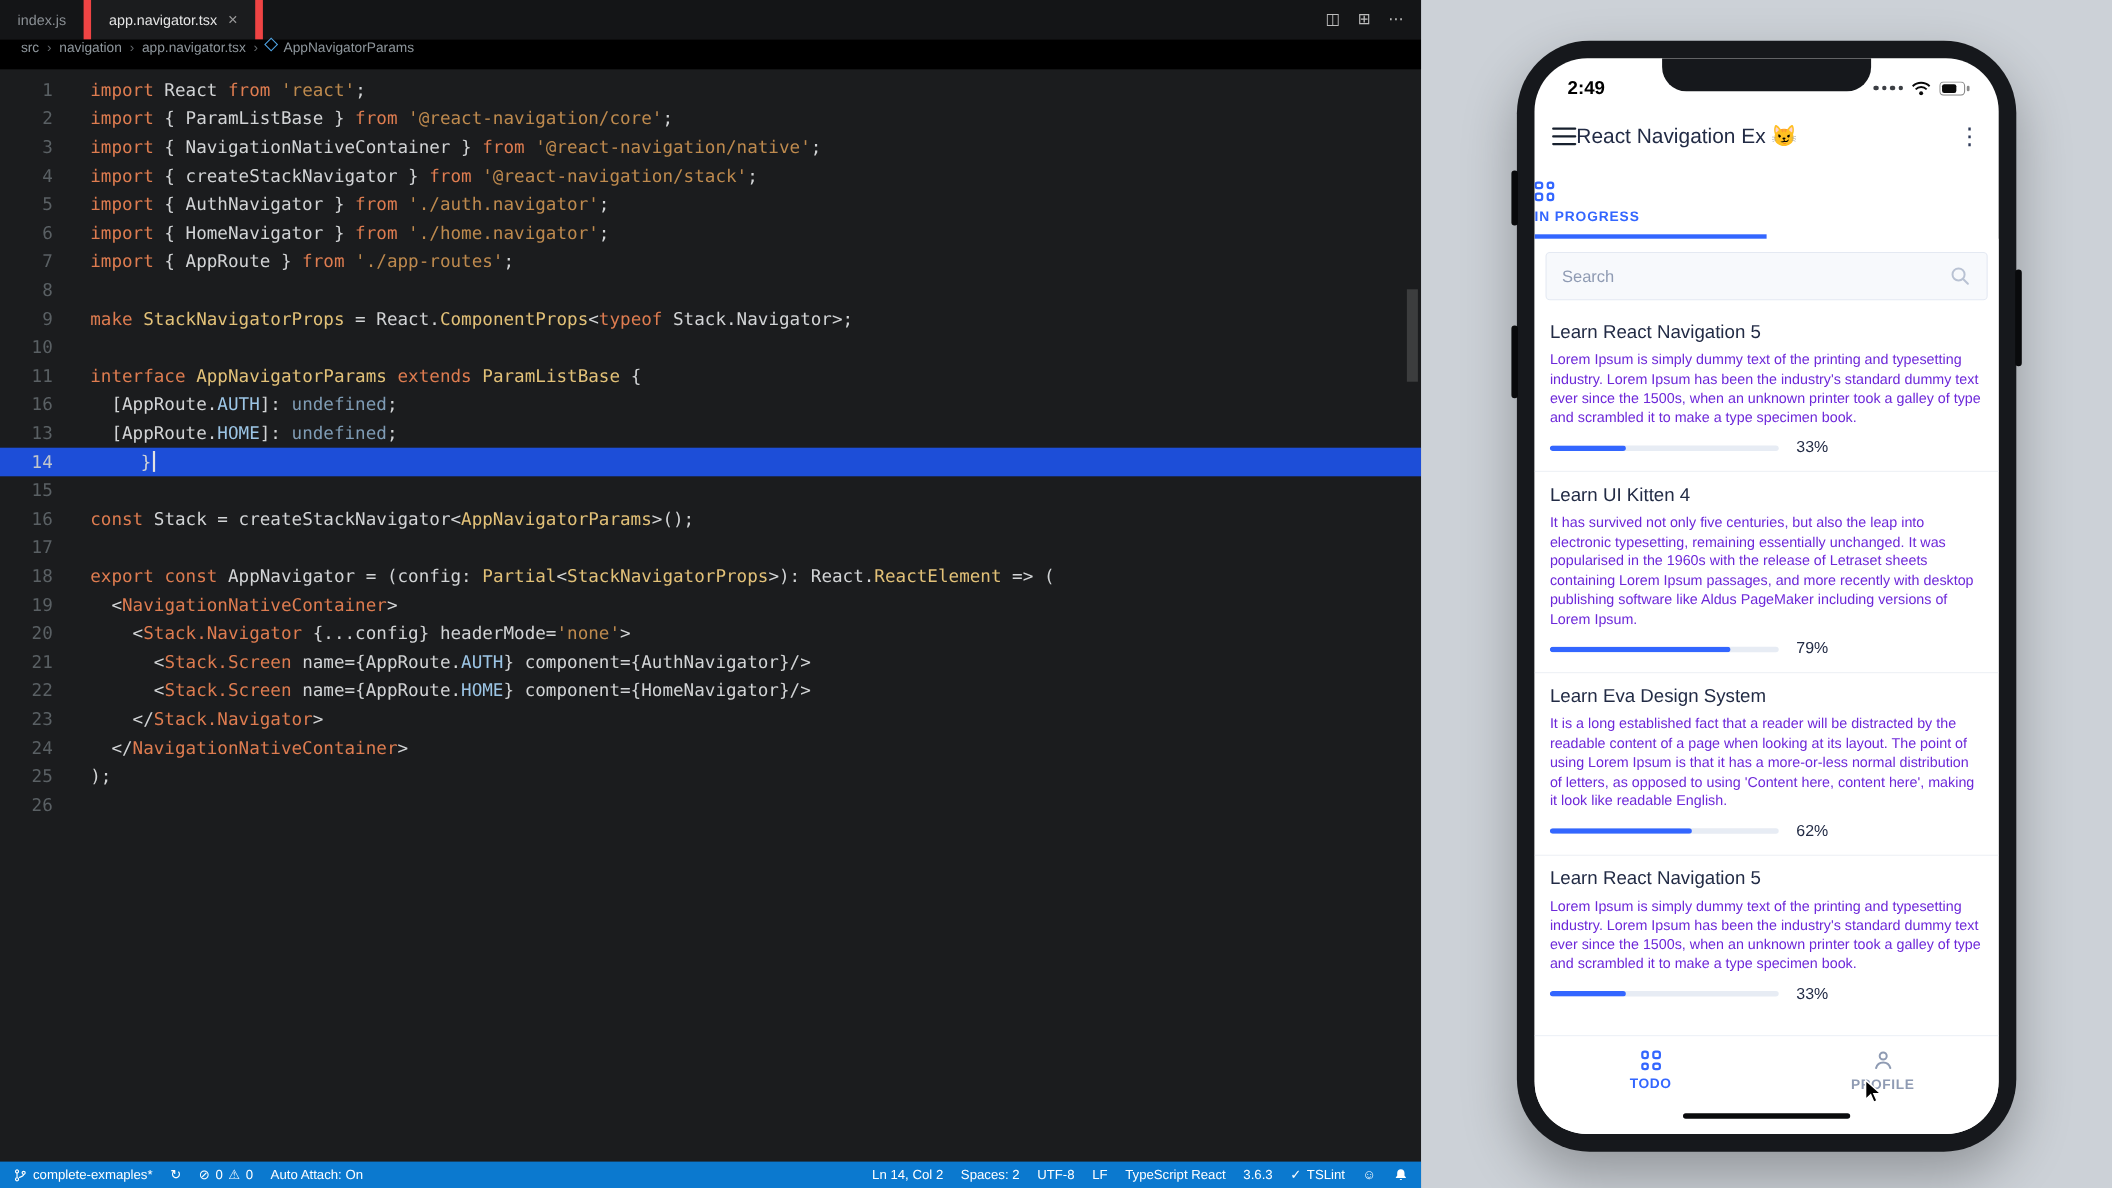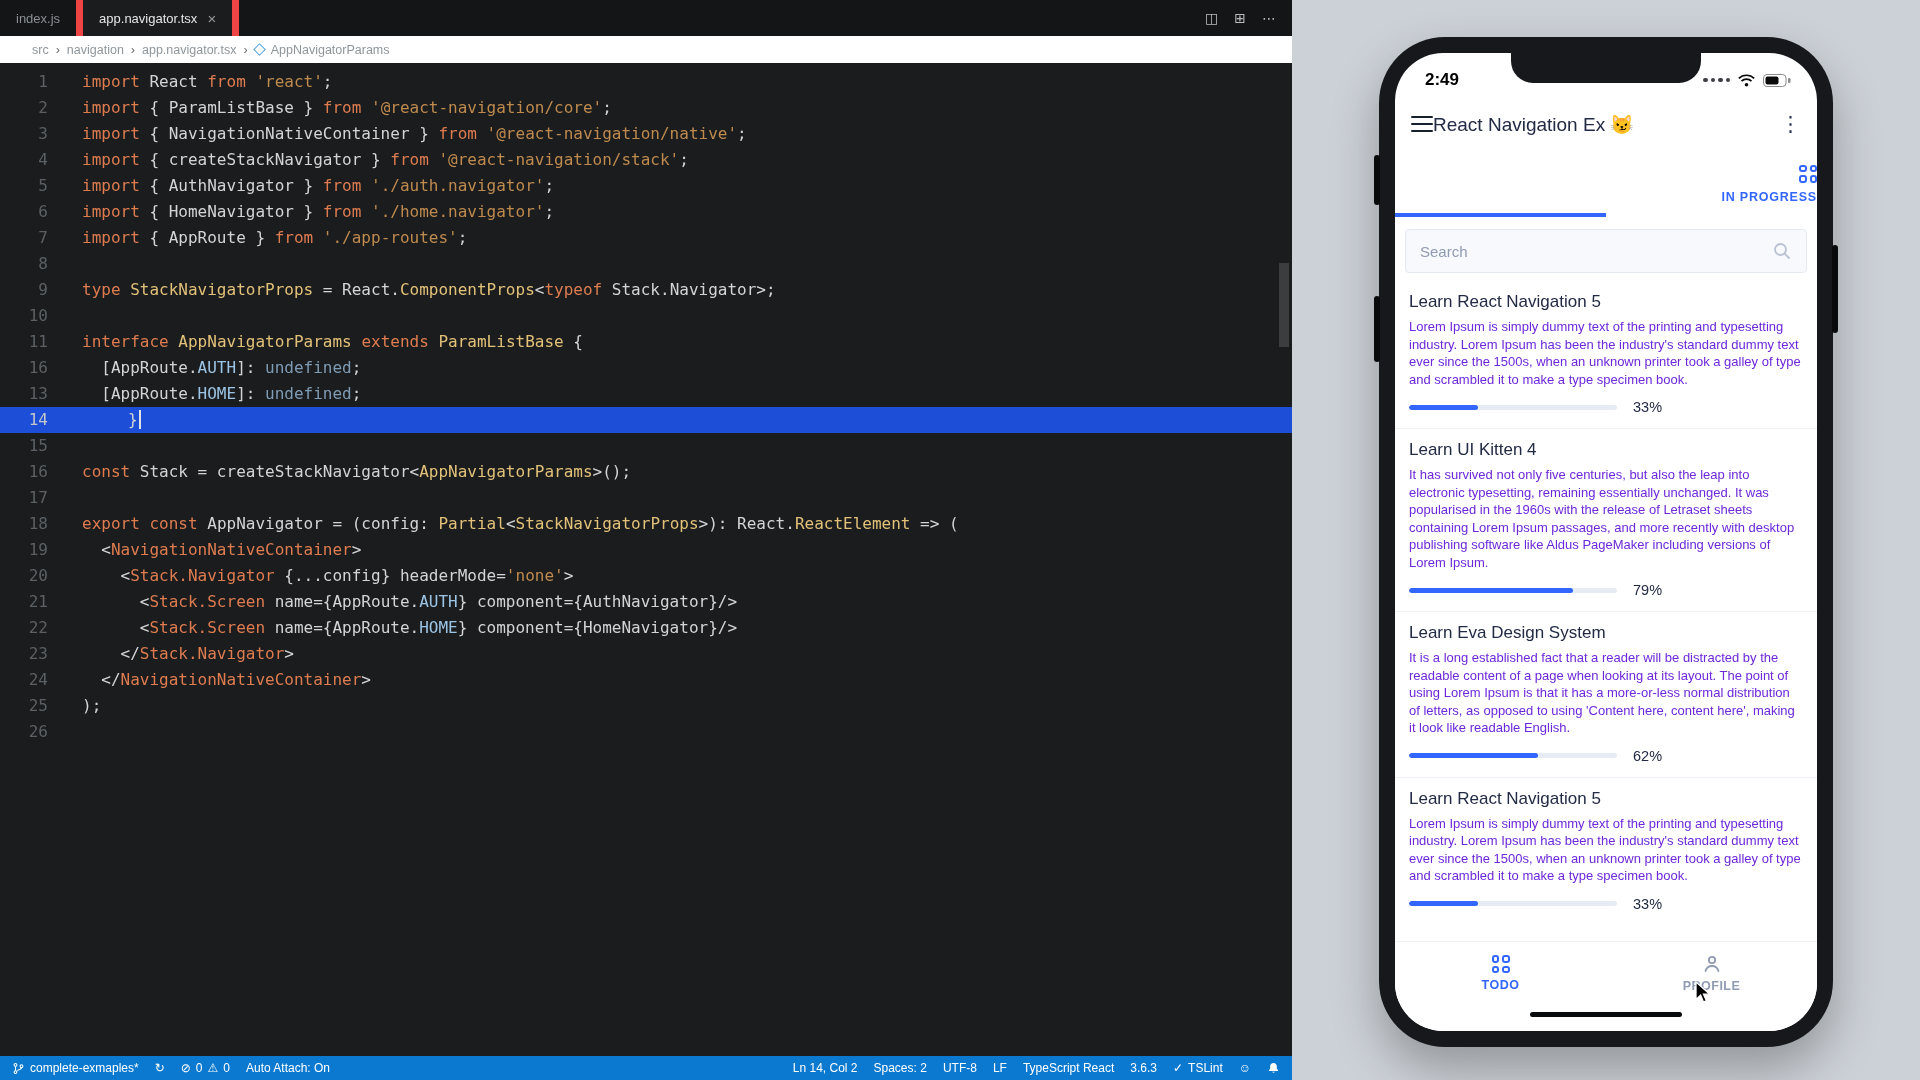--- a/index.html
+++ b/index.html
@@ -6,21 +6,21 @@
   html, body { width: 1920px; height: 1080px; overflow: hidden; background: #ccd1d7; font-family: "Liberation Sans", sans-serif; }
   .app { display: flex; width: 1920px; height: 1080px; }
 
   
   .editor-pane { width: 1292px; height: 1080px; background: #1b1c1e; display: flex; flex-direction: column; position: relative; flex: none; }
   .tabbar { height: 36px; background: #141517; display: flex; align-items: stretch; font-size: 13px; color: #8a8f94; flex: none; }
   .tab { display: flex; align-items: center; padding: 0 16px; gap: 8px; border-right: 7px solid #ef4444; cursor: pointer; }
   .tab.active { background: #1b1c1e; color: #e6e6e6; }
   .tab-close { font-size: 15px; color: #9a9a9a; margin-left: 2px; }
   .tab-actions { margin-left: auto; display: flex; align-items: center; gap: 16px; padding-right: 16px; color: #bdbdbd; font-size: 14px; font-family: "DejaVu Sans", sans-serif; }
-  .breadcrumb { height: 27px; display: flex; align-items: center; padding-left: 32px; gap: 7px; color: #8e969c; font-size: 12.5px; background: #ffffff; flex: none; }
+  .breadcrumb { height: 27px; display: flex; align-items: flex-start; padding-left: 19px; gap: 7px; color: #8e969c; font-size: 12.5px; background: #000000; flex: none; }
   .bc-sep { color: #63686c; }
   .bc-item { cursor: pointer; }
   .bc-sym { width: 9px; height: 9px; border: 1.5px solid #4ea1df; transform: rotate(45deg); display: inline-block; }
   .code-wrap { flex: 1; position: relative; overflow: hidden; padding-top: 6px;
                font-family: "DejaVu Sans Mono", "Liberation Mono", monospace; font-size: 16px; line-height: 26px; }
   .code-line { display: flex; height: 26px; white-space: pre; }
   .code-line.active { background: #1d4ed8; gap: 46px; }
   .ln { width: 66px; padding-right: 18px; text-align: right; color: #5a6064; flex: none; }
   .code-line.active .ln { color: #c2c7cb; }
   .lc { padding-left: 16px; }
@@ -50,21 +50,21 @@
   .ios-time { font-size: 17px; font-weight: bold; color: #000; }
   .ios-icons { display: flex; align-items: center; gap: 7px; }
   .sig-dots { display: flex; gap: 3px; }
   .sig-dots i { width: 4.5px; height: 4.5px; border-radius: 50%; background: #3c3f44; }
   .app-header { height: 54px; display: flex; align-items: center; padding: 0 16px; flex: none; }
   .hamburger { width: 22px; display: flex; flex-direction: column; gap: 4.5px; cursor: pointer; }
   .hamburger i { height: 2.5px; background: #17202e; border-radius: 1px; }
   .app-title { flex: 1; text-align: left; font-size: 19px; color: #222b45; }
   .kebab { font-size: 21px; color: #2e3a59; cursor: pointer; width: 22px; text-align: right; }
   .top-tabs { height: 66px; display: flex; position: relative; flex: none; }
-  .ttab { flex: 1; display: flex; flex-direction: column; align-items: flex-end; justify-content: center; gap: 7px; font-size: 12.5px; font-weight: bold; letter-spacing: 0.8px; color: #8f9bb3; cursor: pointer; }
+  .ttab { flex: 1; display: flex; flex-direction: column; align-items: flex-start; justify-content: center; gap: 7px; font-size: 12.5px; font-weight: bold; letter-spacing: 0.8px; color: #8f9bb3; cursor: pointer; }
   .ttab.active { color: #3366ff; }
   .tab-underline { position: absolute; bottom: 0; left: 0; width: 50%; height: 4px; background: #3366ff; }
   .grid-icon { width: 18px; height: 18px; display: grid; grid-template-columns: 1fr 1fr; gap: 3px; }
   .grid-icon span { border: 2px solid currentColor; border-radius: 3px; }
   .content { flex: 1; overflow: hidden; background: #fff; }
   .search-wrap { padding: 12px 10px 8px; }
   .search-field { height: 44px; background: #f7f9fc; border: 1px solid #e4e9f2; border-radius: 4px; display: flex; align-items: center; padding: 0 14px; }
   .search-field input { flex: 1; border: none; outline: none; background: transparent; font-size: 15px; color: #222b45; font-family: "Liberation Sans", sans-serif; }
   .search-field input::placeholder { color: #8f9bb3; }
   .card { padding: 11px 14px 13px; }
@@ -117,21 +117,21 @@
     <div class="code-wrap">
       <div id="code-lines">
           <div class="code-line"><span class="ln">1</span><span class="lc"><span class="tk-k">import</span><span class="tk-p"> React </span><span class="tk-k">from</span><span class="tk-p"> </span><span class="tk-s">'react'</span><span class="tk-p">;</span></span></div>
           <div class="code-line"><span class="ln">2</span><span class="lc"><span class="tk-k">import</span><span class="tk-p"> { ParamListBase } </span><span class="tk-k">from</span><span class="tk-p"> </span><span class="tk-s">'@react-navigation/core'</span><span class="tk-p">;</span></span></div>
           <div class="code-line"><span class="ln">3</span><span class="lc"><span class="tk-k">import</span><span class="tk-p"> { NavigationNativeContainer } </span><span class="tk-k">from</span><span class="tk-p"> </span><span class="tk-s">'@react-navigation/native'</span><span class="tk-p">;</span></span></div>
           <div class="code-line"><span class="ln">4</span><span class="lc"><span class="tk-k">import</span><span class="tk-p"> { createStackNavigator } </span><span class="tk-k">from</span><span class="tk-p"> </span><span class="tk-s">'@react-navigation/stack'</span><span class="tk-p">;</span></span></div>
           <div class="code-line"><span class="ln">5</span><span class="lc"><span class="tk-k">import</span><span class="tk-p"> { AuthNavigator } </span><span class="tk-k">from</span><span class="tk-p"> </span><span class="tk-s">'./auth.navigator'</span><span class="tk-p">;</span></span></div>
           <div class="code-line"><span class="ln">6</span><span class="lc"><span class="tk-k">import</span><span class="tk-p"> { HomeNavigator } </span><span class="tk-k">from</span><span class="tk-p"> </span><span class="tk-s">'./home.navigator'</span><span class="tk-p">;</span></span></div>
           <div class="code-line"><span class="ln">7</span><span class="lc"><span class="tk-k">import</span><span class="tk-p"> { AppRoute } </span><span class="tk-k">from</span><span class="tk-p"> </span><span class="tk-s">'./app-routes'</span><span class="tk-p">;</span></span></div>
           <div class="code-line"><span class="ln">8</span><span class="lc"></span></div>
-          <div class="code-line"><span class="ln">9</span><span class="lc"><span class="tk-k">type</span><span class="tk-p"> </span><span class="tk-t">StackNavigatorProps</span><span class="tk-p"> = React.</span><span class="tk-t">ComponentProps</span><span class="tk-p">&lt;</span><span class="tk-k">typeof</span><span class="tk-p"> Stack.Navigator&gt;;</span></span></div>
+          <div class="code-line"><span class="ln">9</span><span class="lc"><span class="tk-k">make</span><span class="tk-p"> </span><span class="tk-t">StackNavigatorProps</span><span class="tk-p"> = React.</span><span class="tk-t">ComponentProps</span><span class="tk-p">&lt;</span><span class="tk-k">typeof</span><span class="tk-p"> Stack.Navigator&gt;;</span></span></div>
           <div class="code-line"><span class="ln">10</span><span class="lc"></span></div>
           <div class="code-line"><span class="ln">11</span><span class="lc"><span class="tk-k">interface</span><span class="tk-p"> </span><span class="tk-t">AppNavigatorParams</span><span class="tk-p"> </span><span class="tk-k">extends</span><span class="tk-p"> </span><span class="tk-t">ParamListBase</span><span class="tk-p"> {</span></span></div>
           <div class="code-line"><span class="ln">16</span><span class="lc"><span class="tk-p">  [AppRoute.</span><span class="tk-e">AUTH</span><span class="tk-p">]: </span><span class="tk-u">undefined</span><span class="tk-p">;</span></span></div>
           <div class="code-line"><span class="ln">13</span><span class="lc"><span class="tk-p">  [AppRoute.</span><span class="tk-e">HOME</span><span class="tk-p">]: </span><span class="tk-u">undefined</span><span class="tk-p">;</span></span></div>
           <div class="code-line active"><span class="ln">14</span><span class="lc"><span class="tk-p">}</span><span class="caret"></span></span></div>
           <div class="code-line"><span class="ln">15</span><span class="lc"></span></div>
           <div class="code-line"><span class="ln">16</span><span class="lc"><span class="tk-k">const</span><span class="tk-p"> Stack = createStackNavigator&lt;</span><span class="tk-t">AppNavigatorParams</span><span class="tk-p">&gt;();</span></span></div>
           <div class="code-line"><span class="ln">17</span><span class="lc"></span></div>
           <div class="code-line"><span class="ln">18</span><span class="lc"><span class="tk-k">export</span><span class="tk-p"> </span><span class="tk-k">const</span><span class="tk-p"> AppNavigator = (config: </span><span class="tk-t">Partial</span><span class="tk-p">&lt;</span><span class="tk-t">StackNavigatorProps</span><span class="tk-p">&gt;): React.</span><span class="tk-t">ReactElement</span><span class="tk-p"> =&gt; (</span></span></div>
           <div class="code-line"><span class="ln">19</span><span class="lc"><span class="tk-p">  &lt;</span><span class="tk-k">NavigationNativeContainer</span><span class="tk-p">&gt;</span></span></div>

